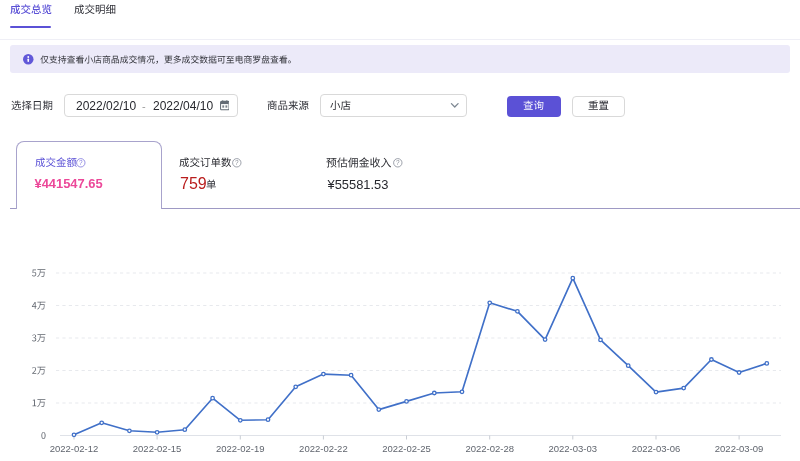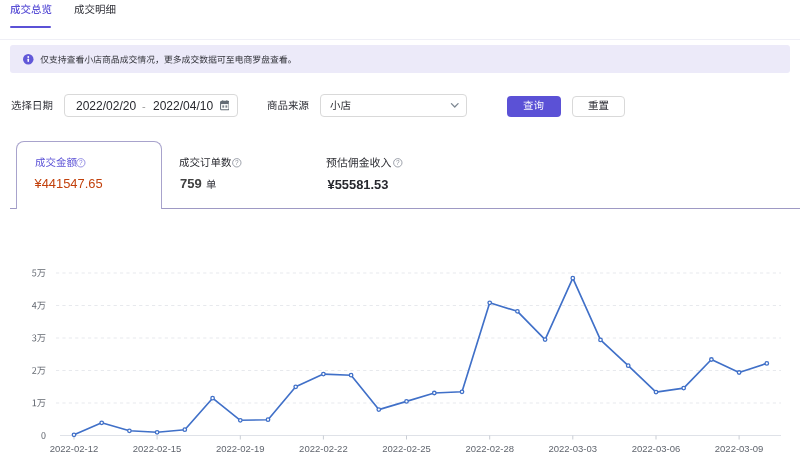--- a/index.html
+++ b/index.html
@@ -25,21 +25,21 @@
     <svg width="256.6" height="9.4" viewBox="0 -7.8 256.6 9.4" style="display:block">
       <path fill="#33343B" d="M3.2 -6.5V-5.8H3.7L3.5 -5.8C3.9 -4.2 4.5 -2.8 5.3 -1.6C4.5 -0.8 3.6 -0.2 2.6 0.2C2.8 0.3 2.9 0.5 3.0 0.7C4.0 0.3 4.9 -0.3 5.7 -1.1C6.3 -0.3 7.2 0.3 8.2 0.7C8.3 0.5 8.4 0.2 8.6 0.1C7.6 -0.2 6.8 -0.8 6.1 -1.6C7.0 -2.8 7.7 -4.3 8.1 -6.4L7.6 -6.5L7.5 -6.5ZM4.2 -5.8H7.3C7.0 -4.3 6.4 -3.1 5.7 -2.1C5.0 -3.2 4.5 -4.4 4.2 -5.8ZM2.6 -7.4C2.1 -6.0 1.2 -4.6 0.2 -3.8C0.3 -3.6 0.6 -3.3 0.6 -3.1C1.0 -3.4 1.3 -3.8 1.6 -4.3V0.7H2.3V-5.3C2.7 -5.9 3.0 -6.5 3.3 -7.2Z M12.9 -7.4V-6.1H9.5V-5.4H12.9V-4.1H9.9V-3.4H10.9L10.7 -3.3C11.2 -2.4 11.8 -1.6 12.7 -1.0C11.6 -0.5 10.4 -0.1 9.2 0.1C9.3 0.2 9.5 0.5 9.5 0.7C10.9 0.5 12.2 0.1 13.3 -0.6C14.3 0.0 15.5 0.4 17.0 0.7C17.1 0.5 17.2 0.2 17.4 0.0C16.1 -0.1 14.9 -0.5 13.9 -1.0C15.0 -1.7 15.8 -2.6 16.3 -3.8L15.8 -4.1L15.7 -4.1H13.6V-5.4H17.0V-6.1H13.6V-7.4ZM11.4 -3.4H15.3C14.8 -2.5 14.2 -1.9 13.3 -1.3C12.5 -1.9 11.8 -2.6 11.4 -3.4Z M21.7 -1.8C22.0 -1.3 22.5 -0.7 22.6 -0.2L23.2 -0.6C23.0 -1.0 22.6 -1.6 22.2 -2.1ZM23.2 -7.4V-6.3H21.4V-5.7H23.2V-4.6H20.9V-3.9H24.4V-3.0H21.0V-2.3H24.4V-0.1C24.4 0.0 24.4 0.1 24.2 0.1C24.1 0.1 23.6 0.1 23.1 0.1C23.2 0.2 23.3 0.5 23.3 0.7C24.0 0.7 24.4 0.7 24.7 0.6C25.0 0.5 25.0 0.3 25.0 -0.1V-2.3H26.1V-3.0H25.0V-3.9H26.2V-4.6H23.9V-5.7H25.8V-6.3H23.9V-7.4ZM19.2 -7.4V-5.6H18.1V-5.0H19.2V-3.1C18.7 -3.0 18.3 -2.8 17.9 -2.7L18.1 -2.1L19.2 -2.4V-0.1C19.2 0.0 19.2 0.1 19.1 0.1C19.0 0.1 18.6 0.1 18.2 0.1C18.3 0.2 18.4 0.5 18.4 0.7C19.0 0.7 19.3 0.7 19.5 0.6C19.8 0.5 19.8 0.3 19.8 -0.1V-2.6L20.8 -3.0L20.7 -3.6L19.8 -3.3V-5.0H20.8V-5.6H19.8V-7.4Z M29.2 -1.9H32.7V-1.2H29.2ZM29.2 -3.1H32.7V-2.4H29.2ZM28.5 -3.6V-0.7H33.4V-3.6ZM27.2 -0.2V0.4H34.8V-0.2ZM30.6 -7.4V-6.3H27.1V-5.7H29.9C29.1 -4.9 28.0 -4.1 26.9 -3.8C27.0 -3.6 27.2 -3.4 27.3 -3.2C28.5 -3.7 29.8 -4.6 30.6 -5.7V-3.9H31.3V-5.7C32.1 -4.7 33.4 -3.7 34.6 -3.3C34.7 -3.5 34.9 -3.7 35.1 -3.8C34.0 -4.2 32.8 -4.9 32.0 -5.7H34.9V-6.3H31.3V-7.4Z M38.3 -1.9H42.2V-1.3H38.3ZM38.3 -2.4V-3.0H42.2V-2.4ZM38.3 -0.8H42.2V-0.2H38.3ZM42.7 -7.4C41.3 -7.1 38.6 -6.9 36.4 -6.9C36.5 -6.8 36.6 -6.6 36.6 -6.4C37.3 -6.4 38.2 -6.4 39.0 -6.5C38.9 -6.3 38.9 -6.1 38.8 -5.9H36.6V-5.3H38.6C38.5 -5.1 38.4 -4.9 38.3 -4.7H35.9V-4.1H38.0C37.5 -3.2 36.7 -2.4 35.7 -1.8C35.8 -1.7 36.0 -1.4 36.1 -1.3C36.7 -1.6 37.2 -2.1 37.7 -2.6V0.7H38.3V0.4H42.2V0.7H42.9V-3.5H38.4C38.5 -3.7 38.7 -3.9 38.8 -4.1H43.7V-4.7H39.1C39.2 -4.9 39.3 -5.1 39.3 -5.3H43.2V-5.9H39.5L39.7 -6.5C41.0 -6.6 42.2 -6.7 43.1 -6.9Z M48.4 -7.3V-0.2C48.4 -0.0 48.3 0.0 48.1 0.0C47.9 0.0 47.3 0.0 46.6 0.0C46.7 0.2 46.9 0.5 46.9 0.7C47.7 0.7 48.3 0.7 48.6 0.6C48.9 0.5 49.1 0.3 49.1 -0.2V-7.3ZM50.5 -5.1C51.3 -3.8 52.0 -2.1 52.2 -1.1L52.9 -1.4C52.7 -2.4 51.9 -4.1 51.1 -5.3ZM46.0 -5.2C45.8 -4.0 45.3 -2.5 44.5 -1.6C44.7 -1.5 45.0 -1.3 45.2 -1.2C46.0 -2.2 46.5 -3.8 46.8 -5.1Z M55.7 -2.6V0.6H56.3V0.2H60.1V0.6H60.8V-2.6H58.3V-3.8H61.2V-4.4H58.3V-5.4H57.6V-2.6ZM56.3 -0.4V-1.9H60.1V-0.4ZM57.2 -7.3C57.4 -7.0 57.6 -6.7 57.7 -6.4H54.2V-4.0C54.2 -2.8 54.1 -0.9 53.4 0.3C53.5 0.4 53.8 0.6 53.9 0.7C54.8 -0.6 54.9 -2.7 54.9 -4.0V-5.7H61.5V-6.4H58.4C58.3 -6.7 58.1 -7.1 57.9 -7.4Z M64.4 -5.7C64.6 -5.4 64.8 -4.9 64.9 -4.7L65.5 -4.9C65.4 -5.2 65.2 -5.6 65.0 -5.9ZM66.9 -3.6C67.5 -3.2 68.3 -2.6 68.6 -2.2L69.0 -2.7C68.6 -3.0 67.9 -3.6 67.3 -4.0ZM65.4 -3.9C65.0 -3.5 64.4 -3.0 63.9 -2.7C64.0 -2.6 64.2 -2.3 64.2 -2.2C64.8 -2.5 65.5 -3.2 65.9 -3.7ZM67.8 -5.8C67.6 -5.5 67.4 -5.0 67.1 -4.6H63.0V0.7H63.6V-4.1H69.2V-0.0C69.2 0.1 69.1 0.1 69.0 0.1C68.8 0.2 68.3 0.2 67.8 0.1C67.9 0.3 67.9 0.5 68.0 0.7C68.7 0.7 69.2 0.7 69.4 0.6C69.7 0.5 69.8 0.3 69.8 -0.0V-4.6H67.8C68.0 -4.9 68.3 -5.3 68.5 -5.7ZM64.7 -2.5V-0.0H65.3V-0.4H68.0V-2.5ZM65.3 -2.0H67.4V-0.9H65.3ZM65.9 -7.3C66.0 -7.1 66.1 -6.7 66.2 -6.5H62.5V-5.9H70.3V-6.5H66.9C66.8 -6.8 66.6 -7.2 66.5 -7.5Z M73.5 -6.4H77.0V-4.7H73.5ZM72.8 -7.1V-4.1H77.7V-7.1ZM71.5 -3.2V0.7H72.2V0.2H74.0V0.6H74.7V-3.2ZM72.2 -0.4V-2.5H74.0V-0.4ZM75.7 -3.2V0.7H76.3V0.2H78.3V0.7H79.0V-3.2ZM76.3 -0.4V-2.5H78.3V-0.4Z M84.5 -7.4C84.5 -6.9 84.5 -6.4 84.5 -5.9H80.8V-3.4C80.8 -2.3 80.7 -0.8 80.0 0.3C80.1 0.4 80.4 0.6 80.5 0.8C81.3 -0.4 81.5 -2.2 81.5 -3.4V-3.5H83.1C83.1 -2.0 83.0 -1.4 82.9 -1.3C82.8 -1.2 82.7 -1.2 82.6 -1.2C82.5 -1.2 82.1 -1.2 81.7 -1.2C81.8 -1.1 81.9 -0.8 81.9 -0.6C82.3 -0.6 82.7 -0.6 82.9 -0.6C83.2 -0.6 83.3 -0.7 83.5 -0.8C83.7 -1.1 83.7 -1.8 83.7 -3.8C83.7 -3.9 83.7 -4.1 83.7 -4.1H81.5V-5.3H84.6C84.7 -3.8 84.9 -2.5 85.2 -1.5C84.6 -0.8 83.9 -0.3 83.2 0.1C83.3 0.2 83.5 0.5 83.6 0.7C84.3 0.3 84.9 -0.2 85.5 -0.8C85.9 0.1 86.4 0.6 87.1 0.6C87.8 0.6 88.0 0.2 88.1 -1.3C88.0 -1.4 87.7 -1.5 87.6 -1.7C87.5 -0.5 87.4 -0.0 87.1 -0.0C86.7 -0.0 86.3 -0.5 86.0 -1.4C86.6 -2.3 87.1 -3.3 87.5 -4.4L86.9 -4.6C86.6 -3.7 86.2 -2.9 85.7 -2.2C85.5 -3.0 85.3 -4.1 85.2 -5.3H88.1V-5.9H85.2C85.2 -6.4 85.2 -6.9 85.2 -7.4ZM85.6 -7.0C86.2 -6.7 86.8 -6.2 87.2 -5.9L87.6 -6.4C87.2 -6.7 86.5 -7.1 86.0 -7.4Z M91.3 -5.3C90.8 -4.6 89.9 -3.9 89.1 -3.5C89.3 -3.4 89.5 -3.1 89.6 -3.0C90.4 -3.5 91.3 -4.3 92.0 -5.0ZM94.0 -4.9C94.8 -4.3 95.8 -3.5 96.2 -2.9L96.8 -3.4C96.3 -3.9 95.3 -4.7 94.5 -5.3ZM91.6 -3.7 91.0 -3.5C91.4 -2.7 91.9 -1.9 92.5 -1.3C91.5 -0.6 90.3 -0.2 88.9 0.1C89.0 0.3 89.3 0.6 89.3 0.7C90.7 0.4 92.0 -0.1 93.0 -0.9C93.9 -0.1 95.1 0.4 96.6 0.7C96.6 0.5 96.8 0.2 97.0 0.0C95.6 -0.2 94.4 -0.7 93.4 -1.3C94.1 -1.9 94.6 -2.7 94.9 -3.6L94.3 -3.8C94.0 -3.0 93.5 -2.3 93.0 -1.8C92.4 -2.3 91.9 -3.0 91.6 -3.7ZM92.2 -7.3C92.4 -7.0 92.7 -6.5 92.8 -6.2H89.1V-5.6H96.7V-6.2H93.1L93.5 -6.4C93.4 -6.7 93.1 -7.2 92.8 -7.5Z M98.7 -7.4V0.7H99.3V-7.4ZM98.0 -5.7C97.9 -5.0 97.8 -4.1 97.6 -3.5L98.1 -3.3C98.3 -3.9 98.5 -5.0 98.5 -5.7ZM99.4 -6.0C99.6 -5.5 99.8 -5.0 99.8 -4.7L100.3 -4.9C100.2 -5.2 100.0 -5.7 99.8 -6.1ZM101.3 -1.9H104.5V-1.2H101.3ZM101.3 -2.4V-3.0H104.5V-2.4ZM102.6 -7.4V-6.7H100.3V-6.2H102.6V-5.7H100.5V-5.2H102.6V-4.6H100.0V-4.1H105.8V-4.6H103.2V-5.2H105.3V-5.7H103.2V-6.2H105.6V-6.7H103.2V-7.4ZM100.7 -3.5V0.7H101.3V-0.7H104.5V-0.0C104.5 0.1 104.5 0.1 104.3 0.1C104.2 0.1 103.8 0.1 103.3 0.1C103.4 0.3 103.5 0.5 103.5 0.7C104.2 0.7 104.6 0.7 104.8 0.6C105.1 0.5 105.1 0.3 105.1 -0.0V-3.5Z M106.8 -6.5C107.4 -6.1 108.0 -5.4 108.3 -5.0L108.8 -5.5C108.5 -5.9 107.8 -6.5 107.3 -6.9ZM106.6 -0.8 107.1 -0.3C107.6 -1.1 108.3 -2.3 108.8 -3.2L108.3 -3.7C107.8 -2.7 107.0 -1.5 106.6 -0.8ZM110.1 -6.4H113.5V-4.0H110.1ZM109.4 -7.0V-3.3H110.5C110.4 -1.6 110.1 -0.4 108.4 0.2C108.5 0.3 108.7 0.5 108.8 0.7C110.6 -0.0 111.0 -1.3 111.1 -3.3H112.2V-0.3C112.2 0.4 112.4 0.6 113.0 0.6C113.2 0.6 113.8 0.6 113.9 0.6C114.5 0.6 114.7 0.2 114.8 -1.1C114.6 -1.2 114.3 -1.3 114.2 -1.4C114.1 -0.2 114.1 -0.0 113.9 -0.0C113.7 -0.0 113.2 -0.0 113.1 -0.0C112.9 -0.0 112.8 -0.1 112.8 -0.3V-3.3H114.1V-7.0Z M116.4 0.9C117.4 0.6 118.0 -0.1 118.0 -1.1C118.0 -1.7 117.7 -2.1 117.2 -2.1C116.9 -2.1 116.5 -1.9 116.5 -1.4C116.5 -1.0 116.8 -0.8 117.2 -0.8L117.4 -0.8C117.3 -0.2 116.9 0.2 116.2 0.5Z M126.1 -2.1 125.6 -1.9C125.9 -1.4 126.2 -1.0 126.7 -0.6C126.1 -0.3 125.4 -0.1 124.3 0.1C124.5 0.3 124.6 0.6 124.7 0.7C125.9 0.5 126.7 0.1 127.3 -0.2C128.5 0.4 130.1 0.6 132.2 0.7C132.2 0.5 132.4 0.2 132.5 0.0C130.5 -0.0 129.0 -0.2 127.8 -0.7C128.3 -1.1 128.5 -1.6 128.6 -2.2H131.6V-5.6H128.7V-6.4H132.2V-7.0H124.5V-6.4H128.0V-5.6H125.3V-2.2H127.9C127.8 -1.8 127.6 -1.4 127.2 -1.0C126.8 -1.3 126.4 -1.6 126.1 -2.1ZM125.9 -3.6H128.0V-3.3C128.0 -3.1 128.0 -2.9 128.0 -2.7H125.9ZM128.7 -2.7C128.7 -2.9 128.7 -3.1 128.7 -3.3V-3.6H131.0V-2.7ZM125.9 -5.1H128.0V-4.2H125.9ZM128.7 -5.1H131.0V-4.2H128.7Z M136.8 -7.5C136.2 -6.7 135.2 -5.8 133.7 -5.3C133.9 -5.2 134.1 -4.9 134.2 -4.8C135.0 -5.2 135.7 -5.6 136.3 -6.1H138.8C138.3 -5.5 137.7 -5.0 137.0 -4.6C136.7 -4.9 136.2 -5.2 135.9 -5.4L135.4 -5.1C135.7 -4.9 136.1 -4.6 136.4 -4.3C135.5 -3.9 134.4 -3.5 133.4 -3.4C133.6 -3.2 133.7 -3.0 133.8 -2.8C136.1 -3.3 138.7 -4.5 139.8 -6.4L139.4 -6.7L139.2 -6.7H136.9C137.1 -6.9 137.3 -7.1 137.5 -7.3ZM138.2 -4.4C137.6 -3.5 136.3 -2.5 134.5 -1.9C134.7 -1.7 134.8 -1.5 134.9 -1.4C136.0 -1.8 137.0 -2.3 137.7 -2.9H140.1C139.7 -2.2 139.0 -1.7 138.3 -1.3C138.0 -1.5 137.5 -1.9 137.2 -2.1L136.6 -1.8C137.0 -1.6 137.4 -1.2 137.7 -0.9C136.4 -0.4 134.9 -0.1 133.4 0.1C133.5 0.2 133.6 0.5 133.7 0.7C136.8 0.4 139.9 -0.7 141.1 -3.3L140.7 -3.6L140.5 -3.5H138.4C138.6 -3.8 138.8 -4.0 139.0 -4.2Z M146.4 -7.4C146.4 -6.9 146.4 -6.4 146.5 -5.9H142.7V-3.4C142.7 -2.3 142.7 -0.8 141.9 0.3C142.1 0.4 142.4 0.6 142.5 0.8C143.3 -0.4 143.4 -2.2 143.4 -3.4V-3.5H145.0C145.0 -2.0 145.0 -1.4 144.8 -1.3C144.8 -1.2 144.7 -1.2 144.6 -1.2C144.4 -1.2 144.0 -1.2 143.6 -1.2C143.7 -1.1 143.8 -0.8 143.8 -0.6C144.2 -0.6 144.7 -0.6 144.9 -0.6C145.1 -0.6 145.3 -0.7 145.4 -0.8C145.6 -1.1 145.6 -1.8 145.7 -3.8C145.7 -3.9 145.7 -4.1 145.7 -4.1H143.4V-5.3H146.5C146.6 -3.8 146.8 -2.5 147.2 -1.5C146.6 -0.8 145.9 -0.3 145.1 0.1C145.2 0.2 145.5 0.5 145.6 0.7C146.3 0.3 146.9 -0.2 147.4 -0.8C147.8 0.1 148.4 0.6 149.0 0.6C149.7 0.6 150.0 0.2 150.1 -1.3C149.9 -1.4 149.7 -1.5 149.5 -1.7C149.5 -0.5 149.4 -0.0 149.1 -0.0C148.6 -0.0 148.2 -0.5 147.9 -1.4C148.6 -2.3 149.1 -3.3 149.5 -4.4L148.8 -4.6C148.5 -3.7 148.1 -2.9 147.7 -2.2C147.4 -3.0 147.3 -4.1 147.2 -5.3H150.0V-5.9H147.1C147.1 -6.4 147.1 -6.9 147.1 -7.4ZM147.5 -7.0C148.1 -6.7 148.8 -6.2 149.1 -5.9L149.5 -6.4C149.2 -6.7 148.5 -7.1 147.9 -7.4Z M153.3 -5.3C152.7 -4.6 151.9 -3.9 151.1 -3.5C151.2 -3.4 151.5 -3.1 151.6 -3.0C152.4 -3.5 153.3 -4.3 153.9 -5.0ZM155.9 -4.9C156.7 -4.3 157.7 -3.5 158.2 -2.9L158.7 -3.4C158.2 -3.9 157.2 -4.7 156.4 -5.3ZM153.6 -3.7 153.0 -3.5C153.3 -2.7 153.8 -1.9 154.4 -1.3C153.5 -0.6 152.3 -0.2 150.9 0.1C151.0 0.3 151.2 0.6 151.3 0.7C152.7 0.4 153.9 -0.1 154.9 -0.9C155.8 -0.1 157.0 0.4 158.5 0.7C158.6 0.5 158.8 0.2 158.9 0.0C157.5 -0.2 156.3 -0.7 155.4 -1.3C156.0 -1.9 156.5 -2.7 156.9 -3.6L156.2 -3.8C155.9 -3.0 155.5 -2.3 154.9 -1.8C154.3 -2.3 153.9 -3.0 153.6 -3.7ZM154.1 -7.3C154.4 -7.0 154.6 -6.5 154.7 -6.2H151.0V-5.6H158.7V-6.2H155.0L155.4 -6.4C155.3 -6.7 155.0 -7.2 154.8 -7.5Z M163.2 -7.3C163.1 -6.9 162.8 -6.4 162.6 -6.1L163.0 -5.9C163.2 -6.2 163.5 -6.6 163.8 -7.0ZM160.1 -7.0C160.3 -6.6 160.5 -6.2 160.6 -5.8L161.1 -6.1C161.1 -6.4 160.8 -6.9 160.6 -7.2ZM162.9 -2.3C162.7 -1.8 162.4 -1.5 162.1 -1.1C161.8 -1.3 161.4 -1.5 161.1 -1.6C161.2 -1.8 161.4 -2.0 161.5 -2.3ZM160.3 -1.4C160.7 -1.2 161.2 -1.0 161.6 -0.7C161.1 -0.3 160.4 -0.0 159.7 0.1C159.8 0.2 159.9 0.5 160.0 0.6C160.8 0.4 161.5 0.1 162.2 -0.4C162.5 -0.3 162.7 -0.1 162.9 0.1L163.4 -0.4C163.2 -0.5 162.9 -0.7 162.6 -0.8C163.1 -1.3 163.5 -2.0 163.7 -2.7L163.3 -2.9L163.2 -2.9H161.8L162.0 -3.3L161.4 -3.4C161.3 -3.2 161.2 -3.1 161.1 -2.9H159.9V-2.3H160.8C160.7 -1.9 160.5 -1.6 160.3 -1.4ZM161.6 -7.4V-5.8H159.7V-5.2H161.4C160.9 -4.7 160.3 -4.1 159.6 -3.8C159.8 -3.7 159.9 -3.5 160.0 -3.3C160.5 -3.6 161.1 -4.1 161.6 -4.7V-3.6H162.2V-4.8C162.6 -4.5 163.2 -4.1 163.4 -3.8L163.8 -4.3C163.5 -4.5 162.8 -5.0 162.3 -5.2H164.0V-5.8H162.2V-7.4ZM164.9 -7.4C164.6 -5.8 164.2 -4.3 163.6 -3.4C163.7 -3.3 164.0 -3.1 164.1 -3.0C164.3 -3.3 164.5 -3.7 164.7 -4.1C164.9 -3.3 165.1 -2.5 165.4 -1.8C164.9 -0.9 164.3 -0.3 163.3 0.2C163.4 0.3 163.6 0.6 163.7 0.7C164.6 0.2 165.2 -0.4 165.8 -1.1C166.2 -0.4 166.8 0.2 167.5 0.6C167.6 0.5 167.8 0.2 167.9 0.1C167.2 -0.3 166.6 -0.9 166.1 -1.8C166.6 -2.7 166.9 -3.8 167.1 -5.1H167.7V-5.7H165.2C165.3 -6.2 165.4 -6.7 165.5 -7.3ZM166.5 -5.1C166.3 -4.1 166.1 -3.2 165.8 -2.4C165.5 -3.2 165.2 -4.1 165.0 -5.1Z M172.4 -2.1V0.7H173.0V0.4H175.7V0.7H176.4V-2.1H174.6V-3.2H176.6V-3.8H174.6V-4.8H176.3V-7.0H171.6V-4.4C171.6 -3.0 171.6 -1.0 170.6 0.3C170.8 0.4 171.1 0.6 171.2 0.7C171.9 -0.4 172.2 -1.9 172.3 -3.2H174.0V-2.1ZM172.3 -6.5H175.7V-5.3H172.3ZM172.3 -4.8H174.0V-3.8H172.3L172.3 -4.4ZM173.0 -0.2V-1.5H175.7V-0.2ZM169.6 -7.4V-5.6H168.5V-5.0H169.6V-3.1C169.2 -2.9 168.7 -2.8 168.4 -2.7L168.6 -2.1L169.6 -2.4V-0.1C169.6 0.0 169.6 0.0 169.5 0.0C169.4 0.0 169.0 0.0 168.6 0.0C168.7 0.2 168.8 0.5 168.8 0.6C169.4 0.7 169.7 0.6 169.9 0.5C170.2 0.4 170.2 0.2 170.2 -0.1V-2.6L171.3 -3.0L171.2 -3.6L170.2 -3.3V-5.0H171.2V-5.6H170.2V-7.4Z M177.5 -6.8V-6.1H183.6V-0.3C183.6 -0.1 183.5 -0.0 183.4 0.0C183.1 0.0 182.4 0.0 181.7 -0.0C181.8 0.2 181.9 0.5 182.0 0.7C182.9 0.7 183.5 0.7 183.8 0.6C184.2 0.5 184.3 0.2 184.3 -0.2V-6.1H185.4V-6.8ZM179.0 -4.2H181.4V-2.2H179.0ZM178.4 -4.8V-0.8H179.0V-1.5H182.0V-4.8Z M187.1 -3.7C187.5 -3.9 188.0 -3.9 192.8 -4.1C193.0 -3.9 193.2 -3.6 193.3 -3.5L193.9 -3.9C193.4 -4.5 192.4 -5.3 191.6 -5.9L191.1 -5.6C191.5 -5.3 191.9 -5.0 192.2 -4.6L188.1 -4.5C188.7 -5.0 189.2 -5.6 189.8 -6.3H194.0V-6.9H186.5V-6.3H188.9C188.4 -5.6 187.8 -5.0 187.5 -4.8C187.3 -4.6 187.1 -4.4 186.9 -4.4C187.0 -4.2 187.1 -3.9 187.1 -3.7ZM189.9 -3.7V-2.5H187.1V-1.9H189.9V-0.3H186.3V0.4H194.2V-0.3H190.6V-1.9H193.5V-2.5H190.6V-3.7Z M198.7 -3.6V-2.3H196.5V-3.6ZM199.4 -3.6H201.7V-2.3H199.4ZM198.7 -4.2H196.5V-5.5H198.7ZM199.4 -4.2V-5.5H201.7V-4.2ZM195.8 -6.2V-1.1H196.5V-1.7H198.7V-0.8C198.7 0.3 199.0 0.6 200.0 0.6C200.2 0.6 201.7 0.6 201.9 0.6C202.9 0.6 203.1 0.1 203.2 -1.3C203.0 -1.3 202.7 -1.4 202.5 -1.6C202.5 -0.4 202.4 -0.1 201.9 -0.1C201.6 -0.1 200.3 -0.1 200.0 -0.1C199.5 -0.1 199.4 -0.2 199.4 -0.7V-1.7H202.4V-6.2H199.4V-7.4H198.7V-6.2Z M206.0 -5.7C206.2 -5.4 206.4 -4.9 206.5 -4.7L207.1 -4.9C207.0 -5.2 206.8 -5.6 206.6 -5.9ZM208.5 -3.6C209.1 -3.2 209.9 -2.6 210.2 -2.2L210.6 -2.7C210.2 -3.0 209.5 -3.6 208.9 -4.0ZM207.0 -3.9C206.6 -3.5 206.0 -3.0 205.5 -2.7C205.6 -2.6 205.8 -2.3 205.8 -2.2C206.4 -2.5 207.1 -3.2 207.5 -3.7ZM209.4 -5.8C209.2 -5.5 209.0 -5.0 208.7 -4.6H204.6V0.7H205.2V-4.1H210.8V-0.0C210.8 0.1 210.7 0.1 210.6 0.1C210.4 0.2 209.9 0.2 209.4 0.1C209.5 0.3 209.5 0.5 209.6 0.7C210.3 0.7 210.8 0.7 211.0 0.6C211.3 0.5 211.4 0.3 211.4 -0.0V-4.6H209.4C209.6 -4.9 209.9 -5.3 210.1 -5.7ZM206.3 -2.5V-0.0H206.9V-0.4H209.6V-2.5ZM206.9 -2.0H209.0V-0.9H206.9ZM207.5 -7.3C207.6 -7.1 207.7 -6.7 207.8 -6.5H204.1V-5.9H211.9V-6.5H208.5C208.4 -6.8 208.2 -7.2 208.1 -7.5Z M218.1 -6.5H219.6V-5.2H218.1ZM216.0 -6.5H217.5V-5.2H216.0ZM214.0 -6.5H215.4V-5.2H214.0ZM215.1 -2.3C215.6 -1.9 216.2 -1.3 216.6 -0.9C215.5 -0.4 214.3 -0.1 213.1 0.1C213.2 0.3 213.4 0.6 213.5 0.7C216.3 0.2 218.8 -0.9 219.9 -3.4L219.4 -3.7L219.3 -3.7H215.9C216.1 -3.9 216.3 -4.2 216.4 -4.4L216.0 -4.6H220.3V-7.1H213.4V-4.6H215.7C215.2 -3.8 214.2 -2.9 213.2 -2.4C213.3 -2.3 213.5 -2.1 213.6 -1.9C214.2 -2.2 214.8 -2.6 215.3 -3.1H218.9C218.5 -2.3 217.9 -1.7 217.1 -1.2C216.7 -1.6 216.1 -2.2 215.6 -2.6Z M224.7 -3.8C225.2 -3.5 225.8 -3.1 226.1 -2.8L226.5 -3.3C226.2 -3.5 225.5 -3.9 225.0 -4.2ZM225.4 -7.5C225.3 -7.3 225.2 -7.0 225.1 -6.8H223.1V-5.2L223.1 -4.9H221.7V-4.3H223.0C222.9 -3.7 222.6 -3.2 221.9 -2.8C222.0 -2.7 222.3 -2.4 222.4 -2.3C223.2 -2.8 223.6 -3.6 223.7 -4.3H227.8V-3.2C227.8 -3.2 227.8 -3.1 227.6 -3.1C227.5 -3.1 227.1 -3.1 226.7 -3.1C226.8 -3.0 226.9 -2.7 226.9 -2.5C227.5 -2.5 227.9 -2.5 228.1 -2.6C228.4 -2.7 228.5 -2.9 228.5 -3.2V-4.3H229.7V-4.9H228.5V-6.8H225.8L226.1 -7.4ZM224.8 -5.7C225.2 -5.5 225.8 -5.1 226.1 -4.9H223.8L223.8 -5.2V-6.2H227.8V-4.9H226.1L226.4 -5.3C226.1 -5.5 225.6 -5.9 225.1 -6.1ZM222.6 -2.3V-0.1H221.6V0.5H229.7V-0.1H228.7V-2.3ZM223.3 -0.1V-1.8H224.5V-0.1ZM225.1 -0.1V-1.8H226.3V-0.1ZM226.9 -0.1V-1.8H228.1V-0.1Z M232.7 -1.9H236.3V-1.2H232.7ZM232.7 -3.1H236.3V-2.4H232.7ZM232.1 -3.6V-0.7H237.0V-3.6ZM230.8 -0.2V0.4H238.3V-0.2ZM234.2 -7.4V-6.3H230.6V-5.7H233.5C232.7 -4.9 231.5 -4.1 230.4 -3.8C230.6 -3.6 230.8 -3.4 230.9 -3.2C232.1 -3.7 233.4 -4.6 234.2 -5.7V-3.9H234.8V-5.7C235.6 -4.7 237.0 -3.7 238.2 -3.3C238.3 -3.5 238.5 -3.7 238.6 -3.8C237.5 -4.2 236.3 -4.9 235.5 -5.7H238.5V-6.3H234.8V-7.4Z M241.9 -1.9H245.7V-1.3H241.9ZM241.9 -2.4V-3.0H245.7V-2.4ZM241.9 -0.8H245.7V-0.2H241.9ZM246.3 -7.4C244.8 -7.1 242.2 -6.9 240.0 -6.9C240.1 -6.8 240.1 -6.6 240.1 -6.4C240.9 -6.4 241.7 -6.4 242.6 -6.5C242.5 -6.3 242.4 -6.1 242.4 -5.9H240.1V-5.3H242.2C242.1 -5.1 242.0 -4.9 241.9 -4.7H239.5V-4.1H241.6C241.0 -3.2 240.3 -2.4 239.2 -1.8C239.4 -1.7 239.6 -1.4 239.7 -1.3C240.3 -1.6 240.8 -2.1 241.3 -2.6V0.7H241.9V0.4H245.7V0.7H246.4V-3.5H242.0C242.1 -3.7 242.2 -3.9 242.3 -4.1H247.3V-4.7H242.6C242.7 -4.9 242.8 -5.1 242.9 -5.3H246.8V-5.9H243.1L243.3 -6.5C244.6 -6.6 245.8 -6.7 246.7 -6.9Z M249.5 -2.2C248.8 -2.2 248.2 -1.6 248.2 -0.8C248.2 -0.1 248.8 0.5 249.5 0.5C250.3 0.5 250.9 -0.1 250.9 -0.8C250.9 -1.6 250.3 -2.2 249.5 -2.2ZM249.5 0.1C249.0 0.1 248.6 -0.3 248.6 -0.8C248.6 -1.3 249.0 -1.7 249.5 -1.7C250.0 -1.7 250.4 -1.3 250.4 -0.8C250.4 -0.3 250.0 0.1 249.5 0.1Z"></path>
     </svg>
   </div>
 <div style="position:absolute;left:11px;top:99.8px;">
     <svg width="42.0" height="11.1" viewBox="0 -9.2 42.0 11.1" style="display:block">
       <path fill="#32333A" d="M0.6 -8.0C1.2 -7.5 2.0 -6.8 2.3 -6.3L2.9 -6.8C2.6 -7.3 1.9 -8.0 1.2 -8.5ZM4.7 -8.5C4.4 -7.6 4.0 -6.6 3.4 -6.0C3.6 -5.9 3.9 -5.7 4.1 -5.6C4.3 -5.9 4.6 -6.3 4.8 -6.7H6.3V-5.1H3.4V-4.4H5.3C5.1 -3.1 4.7 -2.1 3.1 -1.5C3.2 -1.4 3.5 -1.1 3.6 -0.9C5.3 -1.6 5.8 -2.8 6.0 -4.4H7.1V-2.0C7.1 -1.2 7.3 -1.0 8.1 -1.0C8.3 -1.0 9.0 -1.0 9.1 -1.0C9.8 -1.0 10.0 -1.3 10.1 -2.6C9.8 -2.7 9.5 -2.8 9.4 -3.0C9.3 -1.9 9.3 -1.7 9.0 -1.7C8.9 -1.7 8.3 -1.7 8.2 -1.7C7.9 -1.7 7.9 -1.7 7.9 -2.0V-4.4H10.0V-5.1H7.1V-6.7H9.5V-7.4H7.1V-8.8H6.3V-7.4H5.1C5.2 -7.7 5.3 -8.0 5.4 -8.3ZM2.6 -4.8H0.6V-4.1H1.9V-0.9C1.4 -0.7 0.9 -0.3 0.5 0.2L1.0 0.8C1.6 0.2 2.2 -0.4 2.6 -0.4C2.8 -0.4 3.1 -0.1 3.5 0.2C4.2 0.6 5.1 0.7 6.3 0.7C7.3 0.7 9.1 0.7 9.9 0.6C9.9 0.4 10.1 -0.0 10.1 -0.2C9.1 -0.1 7.5 -0.0 6.3 -0.0C5.2 -0.0 4.3 -0.1 3.7 -0.5C3.2 -0.8 2.9 -1.0 2.6 -1.1Z M12.4 -8.8V-6.7H11.0V-6.0H12.4V-3.7C11.8 -3.6 11.3 -3.4 10.9 -3.3L11.1 -2.5L12.4 -3.0V-0.1C12.4 0.0 12.3 0.1 12.2 0.1C12.1 0.1 11.6 0.1 11.2 0.1C11.3 0.3 11.4 0.6 11.4 0.8C12.1 0.8 12.5 0.8 12.8 0.7C13.0 0.5 13.1 0.3 13.1 -0.1V-3.2L14.3 -3.6L14.2 -4.3L13.1 -4.0V-6.0H14.4V-6.7H13.1V-8.8ZM18.9 -7.5C18.6 -7.0 18.0 -6.5 17.5 -6.1C16.9 -6.5 16.4 -7.0 16.1 -7.5ZM14.7 -8.3V-7.5H15.3C15.7 -6.8 16.2 -6.2 16.8 -5.7C16.0 -5.2 15.1 -4.9 14.2 -4.6C14.4 -4.5 14.5 -4.2 14.6 -4.0C15.6 -4.3 16.6 -4.7 17.4 -5.2C18.2 -4.7 19.2 -4.3 20.2 -4.0C20.3 -4.2 20.6 -4.5 20.7 -4.6C19.7 -4.9 18.8 -5.2 18.1 -5.7C18.9 -6.3 19.6 -7.1 20.0 -8.0L19.6 -8.3L19.4 -8.3ZM17.0 -4.3V-3.4H14.9V-2.7H17.0V-1.6H14.3V-0.9H17.0V0.9H17.8V-0.9H20.5V-1.6H17.8V-2.7H19.8V-3.4H17.8V-4.3Z M23.7 -3.7H28.9V-0.7H23.7ZM23.7 -4.5V-7.3H28.9V-4.5ZM22.8 -8.1V0.7H23.7V0.0H28.9V0.7H29.7V-8.1Z M33.4 -1.5C33.1 -0.8 32.5 -0.1 31.9 0.4C32.1 0.5 32.4 0.7 32.6 0.8C33.1 0.3 33.7 -0.5 34.1 -1.3ZM34.9 -1.2C35.3 -0.7 35.8 0.0 36.0 0.4L36.6 0.1C36.4 -0.4 35.9 -1.0 35.5 -1.5ZM40.5 -7.6V-5.9H38.3V-7.6ZM37.6 -8.3V-4.5C37.6 -3.0 37.5 -1.0 36.6 0.4C36.8 0.5 37.1 0.7 37.3 0.9C37.9 -0.1 38.2 -1.5 38.3 -2.7H40.5V-0.2C40.5 -0.0 40.4 0.0 40.3 0.0C40.1 0.1 39.6 0.1 39.0 0.0C39.1 0.2 39.2 0.6 39.3 0.8C40.0 0.8 40.5 0.8 40.8 0.7C41.1 0.5 41.2 0.3 41.2 -0.2V-8.3ZM40.5 -5.2V-3.4H38.3C38.3 -3.8 38.3 -4.2 38.3 -4.5V-5.2ZM35.6 -8.7V-7.4H33.7V-8.7H32.9V-7.4H32.0V-6.7H32.9V-2.4H31.9V-1.7H37.1V-2.4H36.3V-6.7H37.1V-7.4H36.3V-8.7ZM33.7 -6.7H35.6V-5.8H33.7ZM33.7 -5.2H35.6V-4.1H33.7ZM33.7 -3.5H35.6V-2.4H33.7Z"></path>
     </svg>
   </div>
 <div style="position:absolute;left:64px;top:94px;width:174px;height:22.5px;border:1px solid #D9D9D9;border-radius:4px;background:#fff;box-sizing:border-box"></div>
-<div style="position:absolute;left:76px;top:94.5px;height:22px;line-height:22px;font-size:12px;color:#27282E">2022/02/20</div>
+<div style="position:absolute;left:76px;top:94.5px;height:22px;line-height:22px;font-size:12px;color:#27282E">2022/02/10</div>
 <div style="position:absolute;left:142px;top:94.5px;height:22px;line-height:22px;font-size:11px;color:#9a9a9a">-</div>
 <div style="position:absolute;left:153px;top:94.5px;height:22px;line-height:22px;font-size:12px;color:#27282E">2022/04/10</div>
 <svg style="position:absolute;left:219.8px;top:100.2px" width="9.6" height="10.4" viewBox="0 0 12 13">
 <rect x="2.7" y="0.2" width="1.5" height="2.6" rx="0.7" fill="#646B75"></rect>
     <rect x="7.8" y="0.2" width="1.5" height="2.6" rx="0.7" fill="#646B75"></rect>
 <rect x="0.7" y="1.7" width="10.6" height="10.6" rx="1.3" fill="none" stroke="#646B75" stroke-width="1.3"></rect>
 <rect x="1.2" y="2.2" width="9.6" height="2.9" fill="#646B75"></rect>
 <rect x="2.9" y="6.7" width="2.3" height="2.9" fill="#646B75" opacity="0.85"></rect>
     <rect x="6.8" y="6.7" width="2.3" height="2.9" fill="#646B75" opacity="0.85"></rect>
 </svg>
@@ -73,46 +73,46 @@
 <div style="position:absolute;left:16px;top:140.5px;width:145.5px;height:68.4px;background:#fff;border:1px solid #A8A3CC;border-bottom:none;border-radius:8px 8px 0 0;box-sizing:border-box"></div>
 <div style="position:absolute;left:35px;top:157.4px;">
     <svg width="42.0" height="11.1" viewBox="0 -9.2 42.0 11.1" style="display:block">
       <path fill="#5B51D6" d="M5.7 -8.8C5.7 -8.2 5.7 -7.6 5.8 -7.0H1.3V-4.1C1.3 -2.7 1.2 -0.9 0.4 0.4C0.6 0.5 0.9 0.8 1.0 0.9C2.0 -0.5 2.2 -2.6 2.2 -4.1V-4.1H4.1C4.0 -2.3 4.0 -1.7 3.9 -1.5C3.8 -1.4 3.7 -1.4 3.5 -1.4C3.3 -1.4 2.9 -1.4 2.4 -1.4C2.5 -1.2 2.6 -0.9 2.6 -0.7C3.1 -0.7 3.6 -0.7 3.9 -0.7C4.2 -0.7 4.4 -0.8 4.5 -1.0C4.7 -1.3 4.8 -2.2 4.9 -4.5C4.9 -4.7 4.9 -4.9 4.9 -4.9H2.2V-6.3H5.8C5.9 -4.6 6.2 -3.0 6.6 -1.8C5.9 -1.0 5.1 -0.4 4.2 0.1C4.3 0.3 4.6 0.6 4.7 0.8C5.5 0.3 6.3 -0.3 6.9 -1.0C7.4 0.1 8.0 0.8 8.8 0.8C9.6 0.8 9.9 0.2 10.1 -1.6C9.9 -1.6 9.6 -1.8 9.4 -2.0C9.3 -0.6 9.2 -0.0 8.9 -0.0C8.4 -0.0 7.9 -0.6 7.5 -1.7C8.3 -2.7 8.9 -3.9 9.3 -5.2L8.6 -5.4C8.2 -4.4 7.8 -3.4 7.2 -2.6C6.9 -3.6 6.7 -4.9 6.6 -6.3H10.0V-7.0H6.6C6.5 -7.6 6.5 -8.2 6.5 -8.8ZM7.0 -8.3C7.7 -7.9 8.5 -7.4 8.9 -7.0L9.4 -7.6C9.0 -7.9 8.2 -8.5 7.5 -8.8Z M13.8 -6.3C13.2 -5.5 12.2 -4.6 11.2 -4.1C11.4 -4.0 11.7 -3.7 11.9 -3.5C12.8 -4.1 13.9 -5.1 14.6 -6.0ZM17.0 -5.8C18.0 -5.2 19.1 -4.2 19.7 -3.5L20.3 -4.0C19.8 -4.7 18.6 -5.6 17.6 -6.3ZM14.2 -4.4 13.5 -4.2C13.9 -3.2 14.5 -2.3 15.2 -1.6C14.1 -0.8 12.7 -0.2 11.0 0.1C11.1 0.3 11.4 0.7 11.5 0.9C13.2 0.4 14.6 -0.2 15.8 -1.1C16.9 -0.2 18.3 0.4 20.1 0.8C20.2 0.6 20.4 0.2 20.6 0.1C18.9 -0.2 17.5 -0.8 16.4 -1.6C17.1 -2.3 17.7 -3.2 18.1 -4.3L17.3 -4.5C17.0 -3.5 16.5 -2.7 15.8 -2.1C15.1 -2.7 14.6 -3.5 14.2 -4.4ZM14.9 -8.7C15.2 -8.3 15.4 -7.7 15.6 -7.4H11.2V-6.6H20.3V-7.4H15.9L16.4 -7.5C16.3 -7.9 15.9 -8.5 15.6 -8.9Z M23.1 -2.3C23.5 -1.7 23.9 -0.9 24.1 -0.4L24.7 -0.7C24.6 -1.2 24.1 -2.0 23.7 -2.5ZM28.7 -2.6C28.4 -2.0 28.0 -1.1 27.6 -0.6L28.2 -0.3C28.6 -0.8 29.1 -1.6 29.4 -2.3ZM26.2 -8.9C25.2 -7.4 23.3 -6.1 21.3 -5.5C21.5 -5.3 21.7 -5.0 21.9 -4.8C22.4 -5.0 23.0 -5.2 23.5 -5.5V-4.9H25.8V-3.5H22.2V-2.8H25.8V-0.2H21.7V0.5H30.8V-0.2H26.6V-2.8H30.3V-3.5H26.6V-4.9H29.0V-5.6C29.5 -5.3 30.1 -5.0 30.6 -4.8C30.8 -5.0 31.0 -5.3 31.2 -5.5C29.6 -6.0 27.7 -7.1 26.7 -8.2L27.0 -8.6ZM28.8 -5.7H23.8C24.7 -6.2 25.6 -6.9 26.3 -7.7C27.0 -6.9 27.9 -6.2 28.8 -5.7Z M38.8 -5.2C38.7 -1.9 38.6 -0.5 36.3 0.3C36.4 0.5 36.6 0.7 36.7 0.9C39.2 -0.0 39.4 -1.7 39.5 -5.2ZM39.2 -0.9C39.9 -0.4 40.8 0.3 41.3 0.8L41.7 0.3C41.3 -0.2 40.4 -0.9 39.7 -1.4ZM37.1 -6.4V-1.4H37.7V-5.8H40.4V-1.5H41.1V-6.4H39.1C39.3 -6.7 39.4 -7.1 39.6 -7.5H41.5V-8.2H36.9V-7.5H38.9C38.7 -7.1 38.6 -6.7 38.5 -6.4ZM33.7 -8.6C33.9 -8.4 34.0 -8.1 34.2 -7.8H32.1V-6.2H32.8V-7.2H36.0V-6.2H36.7V-7.8H35.0C34.8 -8.1 34.6 -8.5 34.5 -8.8ZM32.8 -2.4V0.8H33.5V0.4H35.4V0.7H36.1V-2.4ZM33.5 -0.2V-1.8H35.4V-0.2ZM33.1 -4.4 33.9 -3.9C33.3 -3.5 32.6 -3.2 31.9 -3.0C32.0 -2.8 32.2 -2.5 32.2 -2.3C33.0 -2.6 33.8 -3.0 34.5 -3.6C35.2 -3.2 35.8 -2.8 36.2 -2.5L36.8 -3.1C36.4 -3.3 35.7 -3.7 35.1 -4.1C35.6 -4.6 36.0 -5.2 36.3 -5.8L35.9 -6.1L35.7 -6.1H34.1C34.3 -6.3 34.4 -6.5 34.5 -6.7L33.7 -6.8C33.4 -6.1 32.8 -5.3 31.9 -4.7C32.1 -4.6 32.3 -4.3 32.4 -4.2C32.9 -4.5 33.4 -5.0 33.7 -5.5H35.3C35.1 -5.1 34.8 -4.7 34.4 -4.4L33.6 -4.8Z"></path>
     </svg>
   </div>
 <svg style="position:absolute;left:76.4px;top:158.0px" width="9.6" height="9.6" viewBox="0 0 12 12">
     <circle cx="6" cy="6" r="5.25" fill="none" stroke="#837BDE" stroke-width="1.05"></circle>
     <text x="6" y="8.8" font-size="8" font-family="Liberation Sans" fill="#837BDE" text-anchor="middle">?</text>
   </svg>
-<div style="position:absolute;left:34.5px;top:176.6px;font-size:12.9px;font-weight:400;color:#c2410c;letter-spacing:0px;line-height:14px">¥441547.65</div>
+<div style="position:absolute;left:34.5px;top:176.6px;font-size:12.9px;font-weight:700;color:#ec4899;letter-spacing:0px;line-height:14px">¥441547.65</div>
 <div style="position:absolute;left:179.4px;top:157.4px;">
     <svg width="52.5" height="11.1" viewBox="0 -9.2 52.5 11.1" style="display:block">
       <path fill="#2A2B31" d="M5.7 -8.8C5.7 -8.2 5.7 -7.6 5.8 -7.0H1.3V-4.1C1.3 -2.7 1.2 -0.9 0.4 0.4C0.6 0.5 0.9 0.8 1.0 0.9C2.0 -0.5 2.2 -2.6 2.2 -4.1V-4.1H4.1C4.0 -2.3 4.0 -1.7 3.9 -1.5C3.8 -1.4 3.7 -1.4 3.5 -1.4C3.3 -1.4 2.9 -1.4 2.4 -1.4C2.5 -1.2 2.6 -0.9 2.6 -0.7C3.1 -0.7 3.6 -0.7 3.9 -0.7C4.2 -0.7 4.4 -0.8 4.5 -1.0C4.7 -1.3 4.8 -2.2 4.9 -4.5C4.9 -4.7 4.9 -4.9 4.9 -4.9H2.2V-6.3H5.8C5.9 -4.6 6.2 -3.0 6.6 -1.8C5.9 -1.0 5.1 -0.4 4.2 0.1C4.3 0.3 4.6 0.6 4.7 0.8C5.5 0.3 6.3 -0.3 6.9 -1.0C7.4 0.1 8.0 0.8 8.8 0.8C9.6 0.8 9.9 0.2 10.1 -1.6C9.9 -1.6 9.6 -1.8 9.4 -2.0C9.3 -0.6 9.2 -0.0 8.9 -0.0C8.4 -0.0 7.9 -0.6 7.5 -1.7C8.3 -2.7 8.9 -3.9 9.3 -5.2L8.6 -5.4C8.2 -4.4 7.8 -3.4 7.2 -2.6C6.9 -3.6 6.7 -4.9 6.6 -6.3H10.0V-7.0H6.6C6.5 -7.6 6.5 -8.2 6.5 -8.8ZM7.0 -8.3C7.7 -7.9 8.5 -7.4 8.9 -7.0L9.4 -7.6C9.0 -7.9 8.2 -8.5 7.5 -8.8Z M13.8 -6.3C13.2 -5.5 12.2 -4.6 11.2 -4.1C11.4 -4.0 11.7 -3.7 11.9 -3.5C12.8 -4.1 13.9 -5.1 14.6 -6.0ZM17.0 -5.8C18.0 -5.2 19.1 -4.2 19.7 -3.5L20.3 -4.0C19.8 -4.7 18.6 -5.6 17.6 -6.3ZM14.2 -4.4 13.5 -4.2C13.9 -3.2 14.5 -2.3 15.2 -1.6C14.1 -0.8 12.7 -0.2 11.0 0.1C11.1 0.3 11.4 0.7 11.5 0.9C13.2 0.4 14.6 -0.2 15.8 -1.1C16.9 -0.2 18.3 0.4 20.1 0.8C20.2 0.6 20.4 0.2 20.6 0.1C18.9 -0.2 17.5 -0.8 16.4 -1.6C17.1 -2.3 17.7 -3.2 18.1 -4.3L17.3 -4.5C17.0 -3.5 16.5 -2.7 15.8 -2.1C15.1 -2.7 14.6 -3.5 14.2 -4.4ZM14.9 -8.7C15.2 -8.3 15.4 -7.7 15.6 -7.4H11.2V-6.6H20.3V-7.4H15.9L16.4 -7.5C16.3 -7.9 15.9 -8.5 15.6 -8.9Z M22.2 -8.1C22.8 -7.6 23.5 -6.8 23.8 -6.4L24.3 -6.9C24.0 -7.4 23.3 -8.1 22.7 -8.6ZM23.2 0.6C23.3 0.4 23.6 0.1 25.8 -1.4C25.8 -1.5 25.7 -1.9 25.6 -2.1L24.1 -1.1V-5.5H21.5V-4.8H23.3V-1.0C23.3 -0.5 23.0 -0.2 22.8 -0.1C22.9 0.1 23.1 0.4 23.2 0.6ZM25.2 -7.9V-7.2H28.4V-0.3C28.4 -0.1 28.3 -0.1 28.1 -0.1C27.9 -0.1 27.1 -0.0 26.3 -0.1C26.5 0.2 26.6 0.5 26.7 0.8C27.7 0.8 28.3 0.8 28.7 0.6C29.1 0.5 29.2 0.2 29.2 -0.3V-7.2H31.1V-7.9Z M33.8 -4.6H36.3V-3.5H33.8ZM37.1 -4.6H39.7V-3.5H37.1ZM33.8 -6.3H36.3V-5.2H33.8ZM37.1 -6.3H39.7V-5.2H37.1ZM38.9 -8.8C38.7 -8.2 38.3 -7.5 37.9 -7.0H35.3L35.8 -7.2C35.6 -7.7 35.1 -8.3 34.6 -8.8L34.0 -8.5C34.4 -8.0 34.8 -7.4 35.0 -7.0H33.1V-2.8H36.3V-1.8H32.1V-1.1H36.3V0.8H37.1V-1.1H41.5V-1.8H37.1V-2.8H40.5V-7.0H38.8C39.1 -7.4 39.5 -8.0 39.8 -8.5Z M46.7 -8.6C46.5 -8.2 46.1 -7.6 45.9 -7.2L46.4 -7.0C46.7 -7.3 47.0 -7.8 47.3 -8.3ZM42.9 -8.3C43.2 -7.9 43.5 -7.3 43.6 -6.9L44.2 -7.2C44.1 -7.6 43.8 -8.1 43.5 -8.6ZM46.3 -2.7C46.1 -2.2 45.7 -1.7 45.3 -1.3C44.9 -1.5 44.5 -1.7 44.1 -1.9C44.3 -2.1 44.4 -2.4 44.6 -2.7ZM43.2 -1.6C43.7 -1.4 44.2 -1.1 44.8 -0.9C44.1 -0.4 43.3 -0.1 42.4 0.1C42.6 0.3 42.7 0.6 42.8 0.8C43.8 0.5 44.7 0.1 45.4 -0.5C45.8 -0.3 46.1 -0.1 46.3 0.1L46.8 -0.5C46.6 -0.6 46.3 -0.8 45.9 -1.0C46.5 -1.6 46.9 -2.3 47.2 -3.2L46.8 -3.4L46.6 -3.4H44.9L45.1 -3.9L44.4 -4.1C44.4 -3.9 44.3 -3.6 44.2 -3.4H42.7V-2.7H43.8C43.6 -2.3 43.4 -1.9 43.2 -1.6ZM44.7 -8.8V-6.9H42.5V-6.2H44.5C44.0 -5.5 43.1 -4.9 42.4 -4.6C42.6 -4.4 42.7 -4.1 42.8 -4.0C43.5 -4.3 44.2 -4.9 44.7 -5.5V-4.2H45.4V-5.7C45.9 -5.3 46.6 -4.8 46.8 -4.6L47.3 -5.1C47.0 -5.3 46.1 -5.9 45.6 -6.2H47.6V-6.9H45.4V-8.8ZM48.6 -8.7C48.3 -6.9 47.9 -5.1 47.1 -4.0C47.2 -3.9 47.5 -3.7 47.6 -3.5C47.9 -3.9 48.2 -4.4 48.4 -4.9C48.6 -3.9 48.9 -2.9 49.3 -2.1C48.7 -1.1 47.9 -0.3 46.7 0.2C46.9 0.4 47.1 0.7 47.2 0.9C48.2 0.3 49.1 -0.4 49.7 -1.4C50.2 -0.5 50.9 0.3 51.7 0.7C51.8 0.5 52.0 0.3 52.2 0.1C51.3 -0.3 50.6 -1.1 50.1 -2.1C50.7 -3.2 51.0 -4.5 51.2 -6.0H52.0V-6.8H49.0C49.1 -7.4 49.2 -8.0 49.3 -8.6ZM50.5 -6.0C50.3 -4.8 50.1 -3.8 49.7 -2.9C49.3 -3.8 49.0 -4.9 48.8 -6.0Z"></path>
     </svg>
   </div>
 <svg style="position:absolute;left:232.39999999999998px;top:158.0px" width="9.6" height="9.6" viewBox="0 0 12 12">
     <circle cx="6" cy="6" r="5.25" fill="none" stroke="#8A8F99" stroke-width="1.05"></circle>
     <text x="6" y="8.8" font-size="8" font-family="Liberation Sans" fill="#8A8F99" text-anchor="middle">?</text>
   </svg>
-<div style="position:absolute;left:180px;top:176px;font-size:13px;font-weight:700;color:#404040;line-height:15px">759</div>
+<div style="position:absolute;left:180px;top:176px;font-size:16px;font-weight:400;color:#b91c1c;line-height:15px">759</div>
 <div style="position:absolute;left:205.5px;top:179.0px;">
     <svg width="10.4" height="11.1" viewBox="0 -9.2 10.4 11.1" style="display:block">
       <path fill="#3A3B42" d="M2.3 -4.5H4.8V-3.4H2.3ZM5.6 -4.5H8.2V-3.4H5.6ZM2.3 -6.3H4.8V-5.2H2.3ZM5.6 -6.3H8.2V-5.2H5.6ZM7.4 -8.7C7.1 -8.2 6.7 -7.4 6.3 -6.9H3.8L4.2 -7.1C4.0 -7.6 3.5 -8.2 3.1 -8.7L2.5 -8.4C2.8 -7.9 3.2 -7.4 3.5 -6.9H1.5V-2.8H4.8V-1.8H0.6V-1.0H4.8V0.8H5.6V-1.0H9.9V-1.8H5.6V-2.8H9.0V-6.9H7.2C7.5 -7.4 7.9 -7.9 8.2 -8.4Z"></path>
     </svg>
   </div>
 <div style="position:absolute;left:326.3px;top:157.2px;">
     <svg width="65.4" height="11.6" viewBox="0 -9.6 65.4 11.6" style="display:block">
       <path fill="#2A2B31" d="M7.3 -5.4V-3.2C7.3 -2.1 7.1 -0.6 4.5 0.2C4.7 0.4 4.9 0.7 5.0 0.8C7.7 -0.2 8.1 -1.8 8.1 -3.2V-5.4ZM7.9 -1.0C8.6 -0.4 9.5 0.4 9.9 0.9L10.5 0.3C10.0 -0.2 9.1 -0.9 8.4 -1.5ZM1.0 -6.6C1.6 -6.2 2.5 -5.6 3.1 -5.1H0.4V-4.4H2.2V-0.1C2.2 0.0 2.2 0.1 2.0 0.1C1.9 0.1 1.4 0.1 0.8 0.1C0.9 0.3 1.0 0.6 1.0 0.9C1.8 0.9 2.3 0.8 2.6 0.7C2.9 0.6 3.0 0.3 3.0 -0.1V-4.4H4.2C4.0 -3.8 3.7 -3.2 3.6 -2.8L4.2 -2.6C4.5 -3.2 4.8 -4.2 5.1 -5.0L4.6 -5.2L4.5 -5.1H3.7L3.9 -5.4C3.7 -5.6 3.3 -5.9 2.9 -6.1C3.6 -6.7 4.3 -7.5 4.8 -8.3L4.3 -8.7L4.1 -8.6H0.6V-7.9H3.6C3.2 -7.4 2.8 -6.9 2.4 -6.5L1.4 -7.2ZM5.5 -6.8V-1.7H6.2V-6.1H9.2V-1.7H10.0V-6.8H7.9L8.3 -7.9H10.5V-8.7H5.1V-7.9H7.4C7.3 -7.6 7.2 -7.2 7.1 -6.8Z M13.8 -9.1C13.2 -7.5 12.2 -5.8 11.1 -4.8C11.2 -4.6 11.5 -4.2 11.6 -4.0C11.9 -4.3 12.3 -4.8 12.6 -5.3V0.9H13.4V-6.5C13.9 -7.2 14.3 -8.1 14.6 -8.9ZM14.4 -6.8V-6.0H17.4V-3.7H15.1V0.9H15.9V0.4H19.9V0.8H20.7V-3.7H18.3V-6.0H21.4V-6.8H18.3V-9.2H17.4V-6.8ZM15.9 -0.4V-3.0H19.9V-0.4Z M25.7 -8.3V-4.4C25.7 -2.9 25.6 -1.0 24.6 0.4C24.8 0.5 25.1 0.7 25.2 0.9C26.0 -0.0 26.3 -1.3 26.4 -2.5H28.4V0.8H29.2V-2.5H31.2V-0.1C31.2 0.0 31.1 0.1 31.0 0.1C30.8 0.1 30.3 0.1 29.8 0.1C29.9 0.3 30.0 0.6 30.0 0.9C30.8 0.9 31.3 0.8 31.6 0.7C31.8 0.6 31.9 0.3 31.9 -0.1V-8.3ZM26.5 -7.6H28.4V-5.8H26.5ZM31.2 -7.6V-5.8H29.2V-7.6ZM26.5 -5.0H28.4V-3.3H26.5C26.5 -3.7 26.5 -4.1 26.5 -4.4ZM31.2 -5.0V-3.3H29.2V-5.0ZM24.7 -9.1C24.1 -7.5 23.1 -5.8 22.0 -4.8C22.1 -4.6 22.4 -4.2 22.4 -4.0C22.8 -4.3 23.2 -4.8 23.5 -5.3V0.9H24.3V-6.5C24.8 -7.3 25.1 -8.1 25.5 -8.9Z M34.9 -2.4C35.3 -1.8 35.7 -0.9 35.9 -0.4L36.6 -0.7C36.4 -1.2 36.0 -2.0 35.5 -2.6ZM40.7 -2.6C40.4 -2.0 39.9 -1.2 39.5 -0.6L40.2 -0.4C40.6 -0.9 41.1 -1.7 41.5 -2.3ZM38.1 -9.3C37.1 -7.6 35.1 -6.4 33.0 -5.7C33.2 -5.5 33.5 -5.2 33.6 -4.9C34.2 -5.2 34.8 -5.4 35.3 -5.7V-5.1H37.7V-3.6H33.9V-2.9H37.7V-0.2H33.4V0.6H42.9V-0.2H38.6V-2.9H42.4V-3.6H38.6V-5.1H41.0V-5.8C41.6 -5.5 42.2 -5.2 42.7 -5.0C42.8 -5.2 43.1 -5.5 43.3 -5.7C41.6 -6.2 39.7 -7.3 38.6 -8.5L38.9 -8.9ZM40.8 -5.9H35.6C36.6 -6.5 37.4 -7.2 38.2 -7.9C38.9 -7.2 39.8 -6.5 40.8 -5.9Z M50.0 -6.3H52.4C52.1 -4.9 51.8 -3.7 51.3 -2.7C50.7 -3.7 50.3 -4.9 50.0 -6.1ZM49.9 -9.2C49.6 -7.3 49.0 -5.5 48.1 -4.4C48.2 -4.2 48.5 -3.8 48.6 -3.7C49.0 -4.1 49.3 -4.6 49.5 -5.1C49.9 -3.9 50.3 -2.9 50.8 -2.0C50.2 -1.0 49.3 -0.3 48.2 0.2C48.4 0.4 48.7 0.7 48.8 0.9C49.8 0.3 50.6 -0.4 51.3 -1.3C51.9 -0.4 52.6 0.3 53.5 0.8C53.7 0.6 53.9 0.3 54.1 0.2C53.2 -0.3 52.4 -1.0 51.7 -1.9C52.4 -3.1 52.9 -4.5 53.2 -6.3H54.0V-7.0H50.3C50.4 -7.7 50.6 -8.3 50.7 -9.0ZM44.6 -1.1C44.8 -1.3 45.1 -1.4 47.1 -2.1V0.9H47.9V-9.0H47.1V-2.9L45.5 -2.4V-7.9H44.6V-2.6C44.6 -2.1 44.4 -1.9 44.3 -1.8C44.4 -1.7 44.5 -1.3 44.6 -1.1Z M57.7 -8.2C58.4 -7.7 59.0 -7.1 59.5 -6.4C58.8 -3.3 57.4 -1.1 54.9 0.1C55.2 0.3 55.5 0.6 55.7 0.8C57.9 -0.5 59.3 -2.5 60.1 -5.4C61.3 -3.2 62.1 -0.6 64.6 0.8C64.6 0.5 64.9 0.1 65.0 -0.2C61.4 -2.3 61.7 -6.4 58.2 -8.9Z"></path>
     </svg>
   </div>
 <svg style="position:absolute;left:393.0px;top:158.0px" width="9.6" height="9.6" viewBox="0 0 12 12">
     <circle cx="6" cy="6" r="5.25" fill="none" stroke="#8A8F99" stroke-width="1.05"></circle>
     <text x="6" y="8.8" font-size="8" font-family="Liberation Sans" fill="#8A8F99" text-anchor="middle">?</text>
   </svg>
-<div style="position:absolute;left:327.5px;top:177px;font-size:12.9px;font-weight:700;color:#27282E">¥55581.53</div>
+<div style="position:absolute;left:327.5px;top:177px;font-size:12.9px;font-weight:400;color:#27282E">¥55581.53</div>
 <svg style="position:absolute;left:0;top:230px" width="800" height="231" viewBox="0 0 800 231">
     <line x1="56" y1="173.0" x2="781" y2="173.0" stroke="#E7E9ED" stroke-width="1" stroke-dasharray="3.2,3.2"></line>
     <line x1="56" y1="140.5" x2="781" y2="140.5" stroke="#E7E9ED" stroke-width="1" stroke-dasharray="3.2,3.2"></line>
     <line x1="56" y1="108.0" x2="781" y2="108.0" stroke="#E7E9ED" stroke-width="1" stroke-dasharray="3.2,3.2"></line>
     <line x1="56" y1="75.5" x2="781" y2="75.5" stroke="#E7E9ED" stroke-width="1" stroke-dasharray="3.2,3.2"></line>
     <line x1="56" y1="43.0" x2="781" y2="43.0" stroke="#E7E9ED" stroke-width="1" stroke-dasharray="3.2,3.2"></line>
     <line x1="60" y1="205.5" x2="781" y2="205.5" stroke="#DFE2E8" stroke-width="1"></line>
     <g transform="translate(40.9,208.8)">
       <path fill="#60656E" d="M2.6 0.1C3.8 0.1 4.7 -1.0 4.7 -3.4C4.7 -5.7 3.8 -6.9 2.6 -6.9C1.3 -6.9 0.5 -5.7 0.5 -3.4C0.5 -1.0 1.3 0.1 2.6 0.1ZM2.6 -0.6C1.8 -0.6 1.3 -1.4 1.3 -3.4C1.3 -5.4 1.8 -6.2 2.6 -6.2C3.3 -6.2 3.8 -5.4 3.8 -3.4C3.8 -1.4 3.3 -0.6 2.6 -0.6Z"></path>
     </g>

